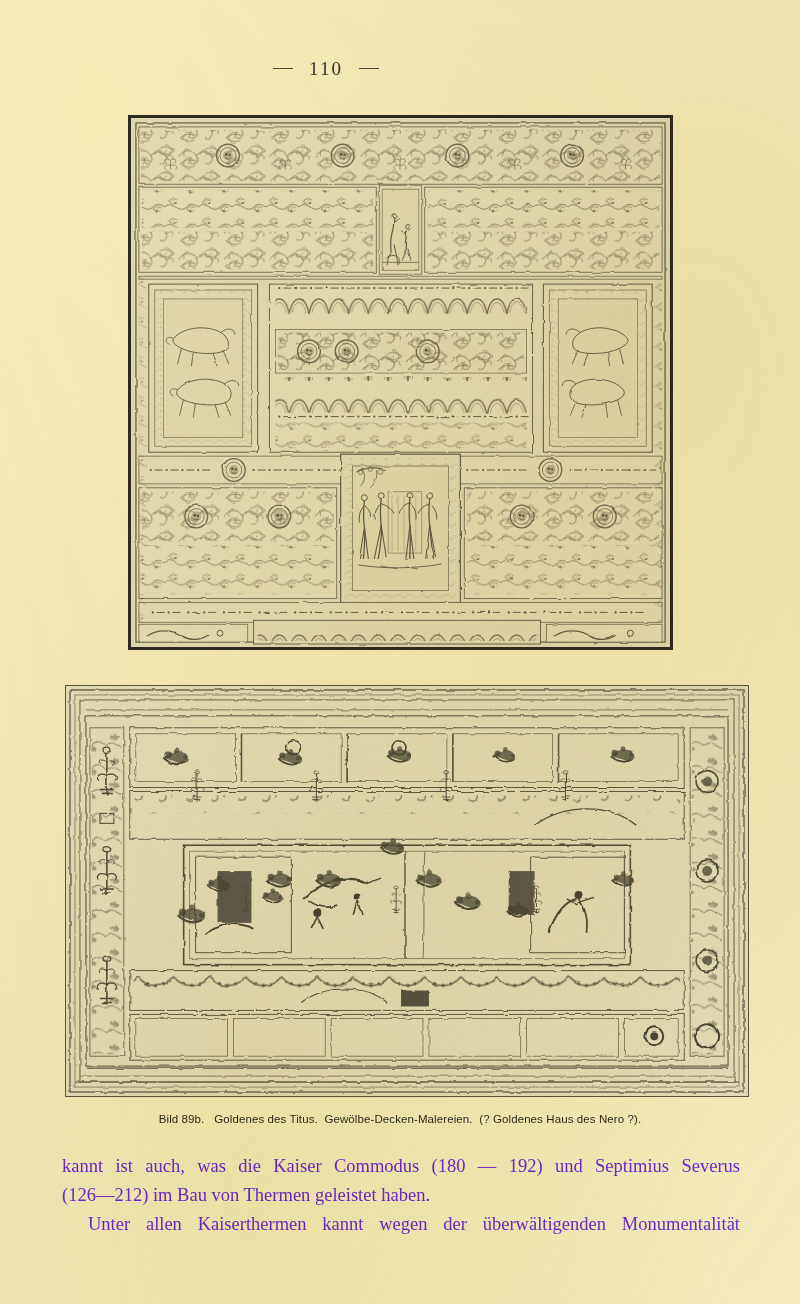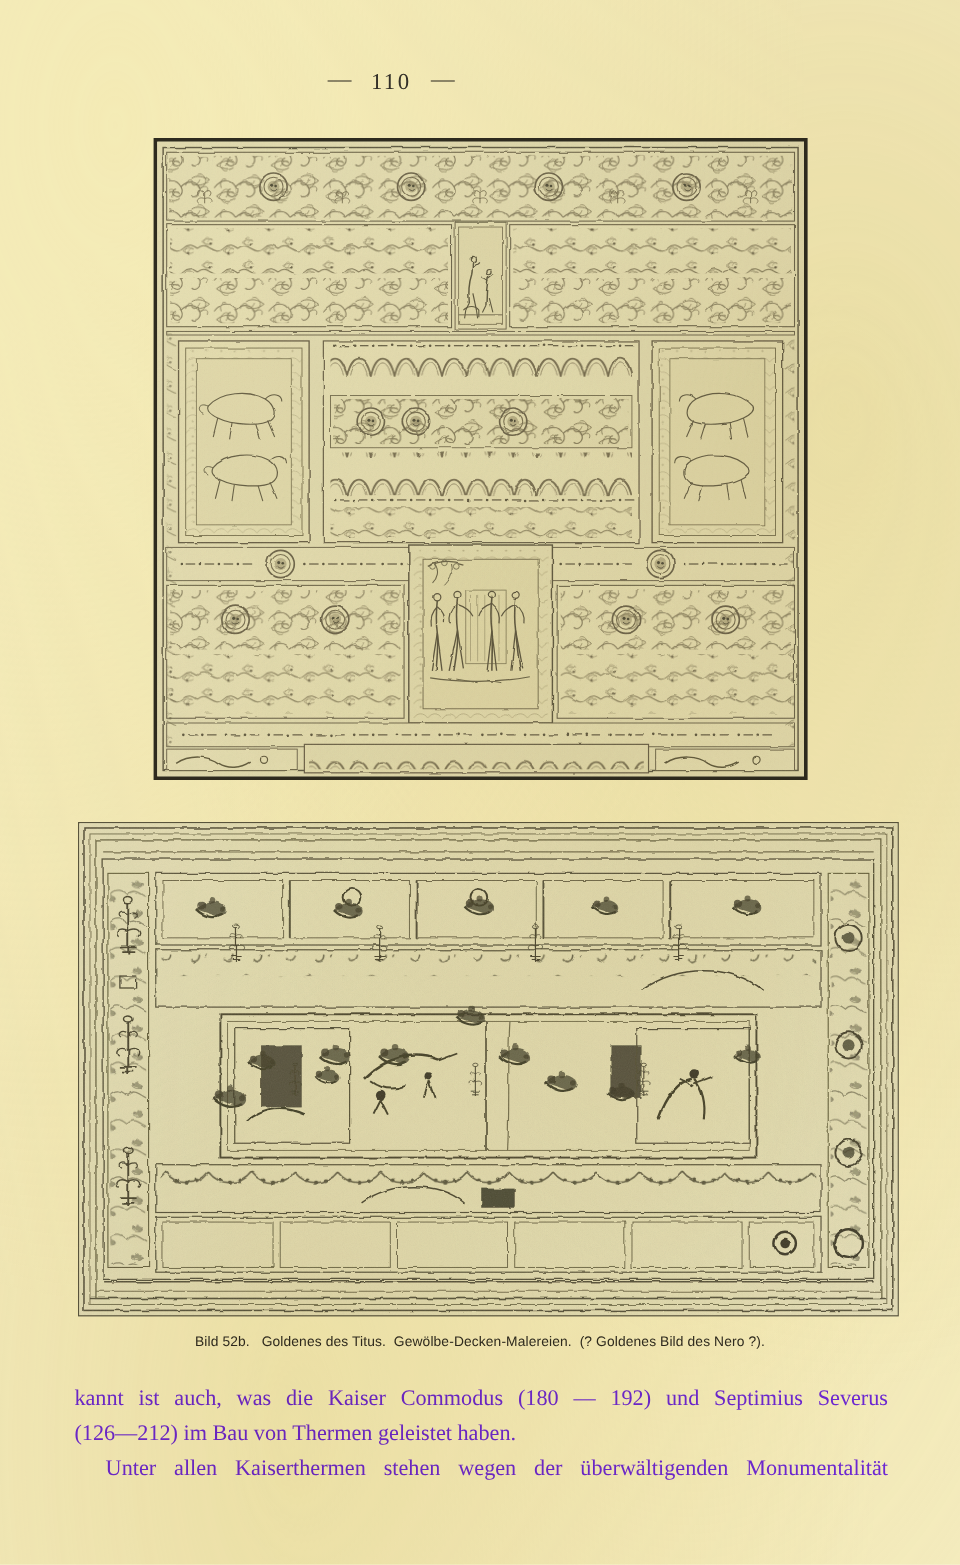--- a/index.html
+++ b/index.html
@@ -605,28 +605,28 @@
 
         <path d="M20 24 L 664 24" stroke="#6b6548" stroke-width="0.9"></path>
       </g>
 
       <rect x="0" y="0" width="684" height="412" filter="url(#grain2)" opacity=".38"></rect>
       <rect x="0" y="0" width="684" height="412" fill="#c9c49c" opacity=".13"></rect>
     </svg>
   </div>
 
   <div class="caption">
-    <span>Bild 52b.</span><span>   </span><span>Goldenes des Titus.</span><span>  </span><span>Gewölbe-Decken-Malereien.</span><span>  </span><span>(? Goldenes Bild des Nero ?).</span>
+    <span>Bild 89b.</span><span>   </span><span>Goldenes des Titus.</span><span>  </span><span>Gewölbe-Decken-Malereien.</span><span>  </span><span>(? Goldenes Haus des Nero ?).</span>
   </div>
 
   <div class="body-text">
     <p>
       <span class="l">kannt ist auch, was die Kaiser Commodus (180 — 192) und Septimius Severus</span>
       <span class="l last">(126—212) im Bau von Thermen geleistet haben.</span>
     </p>
     <p class="indent">
-      <span class="l">Unter allen Kaiserthermen stehen wegen der überwältigenden Monumentalität</span>
+      <span class="l">Unter allen Kaiserthermen kannt wegen der überwältigenden Monumentalität</span>
     </p>
   </div>
 
 </div>
 
 <div class="paper-grain"></div>
 
 </body></html>

